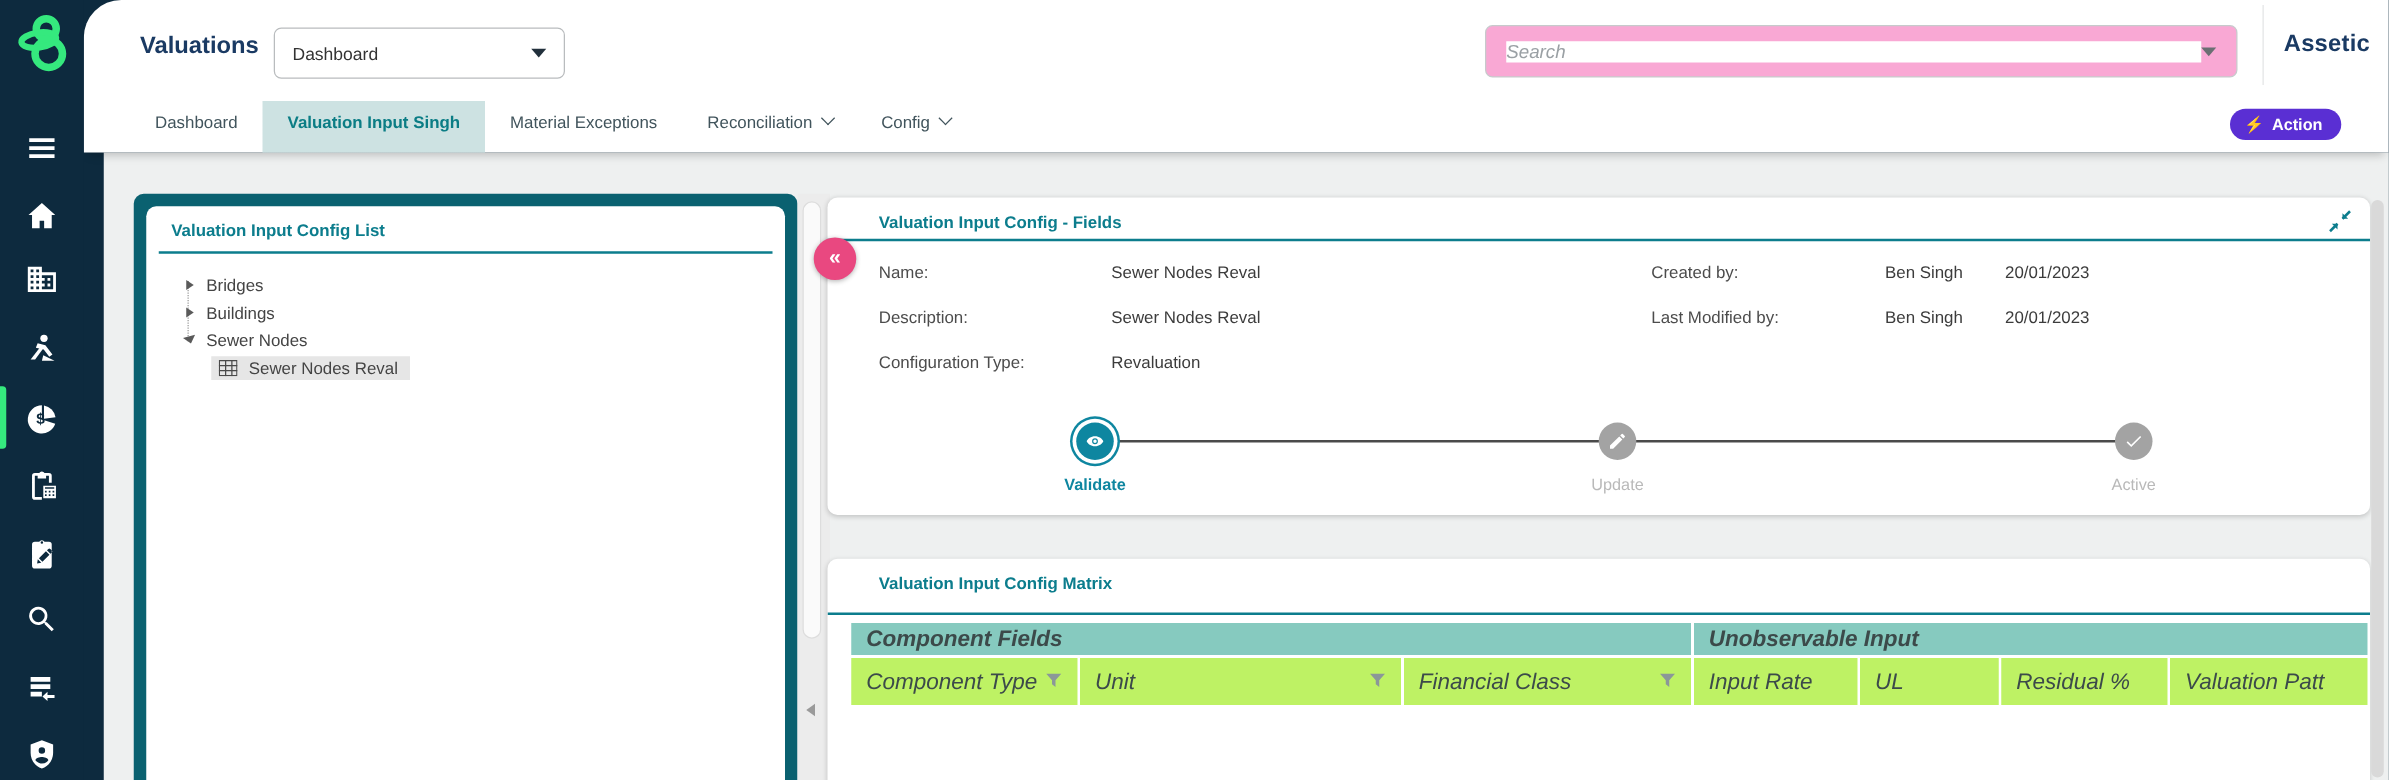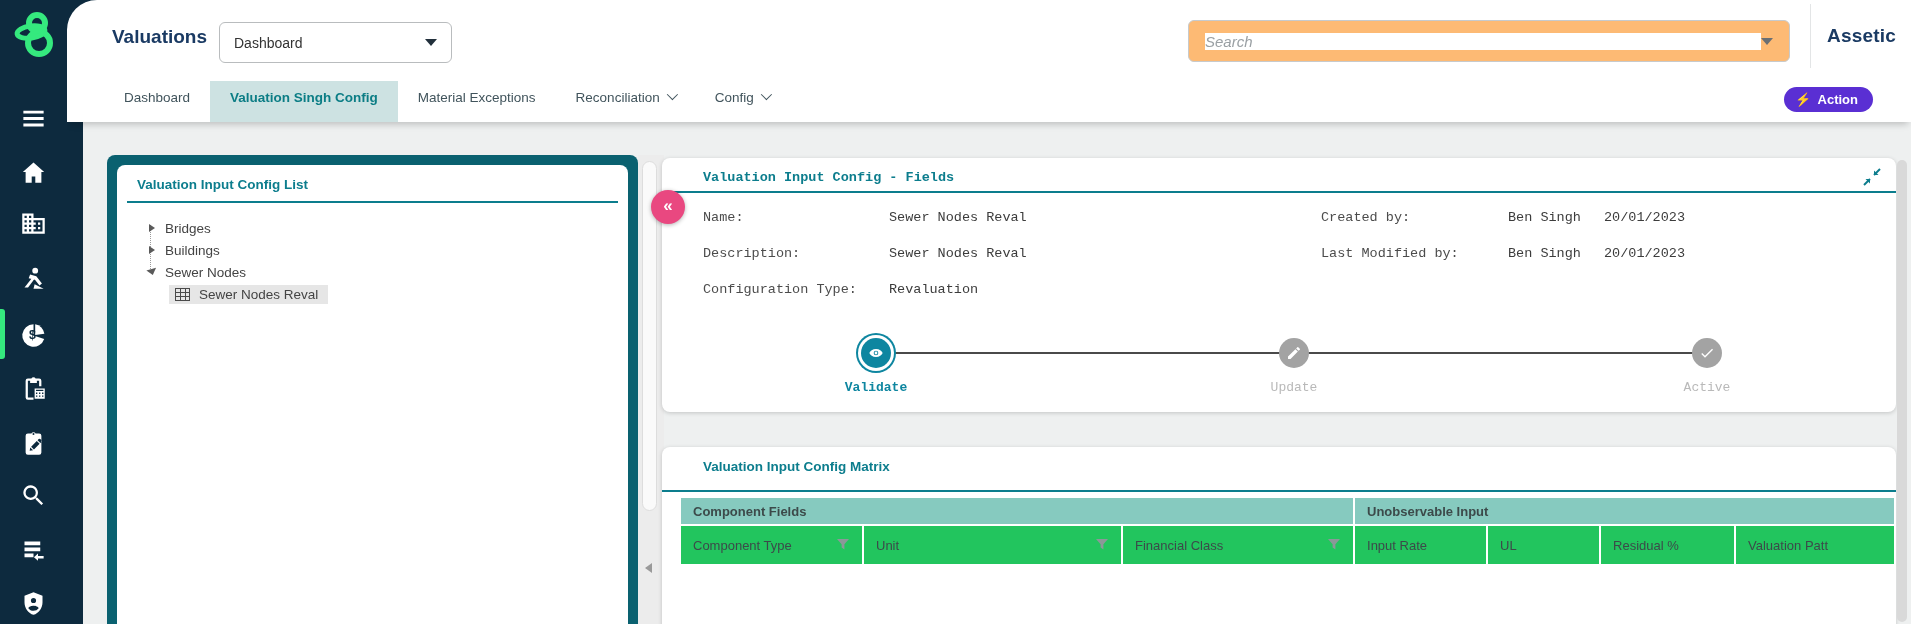--- a/index.html
+++ b/index.html
@@ -14,21 +14,21 @@
   .side-ic svg { width:27px; height:27px; fill:#ffffff; }
   .active-bar { position:absolute; left:0; top:309px; width:5px; height:50px; background:#35e97e; border-radius:0 3px 3px 0; }
 
   
   .main { position:absolute; left:67px; top:0; width:1844px; height:624px; }
   .topbar { position:absolute; left:0; top:0; width:1844px; height:72px; background:#ffffff; border-top-left-radius:30px; }
   .module-title { position:absolute; left:45px; top:26px; font-size:19px; font-weight:bold; color:#1a3a63; }
   .context-select { position:absolute; left:152px; top:22px; width:233px; height:41px; border:1px solid #b9bcbe; border-radius:6px; background:#fff; display:flex; align-items:center; padding:0 14px; cursor:pointer; }
   .context-select .val { font-size:14px; color:#333; }
   .caret-down { width:0; height:0; border-left:6px solid transparent; border-right:6px solid transparent; border-top:7px solid #22303c; margin-left:auto; }
-  .search-box { position:absolute; left:1121px; top:20px; width:602px; height:42px; border:1px solid #c7cacc; border-radius:6px; background:#fdba74; display:flex; align-items:center; padding:0 16px; }
+  .search-box { position:absolute; left:1121px; top:20px; width:602px; height:42px; border:1px solid #c7cacc; border-radius:6px; background:#f9a8d4; display:flex; align-items:center; padding:0 16px; }
   .search-box input { border:none; outline:none; flex:1; font-size:15px; font-style:italic; color:#555; font-family:"Liberation Sans",sans-serif; }
   .search-box input::placeholder { color:#9aa0a4; font-style:italic; }
   .search-box .caret-down { border-top-color:#6b6f73; }
   .top-divider { position:absolute; left:1743px; top:4px; width:1px; height:64px; background:#e3e5e6; }
   .brand { position:absolute; left:1760px; top:25px; font-size:19px; font-weight:bold; color:#1a3a63; letter-spacing:.2px; }
 
   
   .navbar { position:absolute; left:0; top:72px; width:1844px; height:50px; background:#fff; box-shadow:0 5px 7px -3px rgba(0,0,0,.22); z-index:10; display:flex; align-items:stretch; }
   .tabs { display:flex; margin-left:37px; }
   .tab { display:flex; align-items:center; gap:7px; padding:0 20px; font-size:13.5px; color:#41545c; cursor:pointer; white-space:nowrap; }
@@ -58,21 +58,21 @@
   .tree-guides { position:absolute; left:33px; top:60px; width:1px; height:48px; border-left:1px dotted #9a9a9a; }
 
   
   .splitter { position:absolute; left:555px; top:33px; width:26px; height:469px; background:#ececec; }
   .split-thumb { position:absolute; left:4px; top:6px; width:15px; height:350px; background:#fafafa; border:1px solid #ddd; border-radius:8px; }
   .split-col { position:absolute; left:7px; top:408px; width:0; height:0; border-top:5px solid transparent; border-bottom:5px solid transparent; border-right:7px solid #9a9a9a; }
   .pink-btn { position:absolute; left:568px; top:68px; width:34px; height:34px; border-radius:50%; background:#e94880; color:#fff; display:flex; align-items:center; justify-content:center; font-size:17px; font-weight:bold; box-shadow:0 1px 4px rgba(0,0,0,.3); cursor:pointer; z-index:6; padding-bottom:3px; }
 
   
   .card { position:absolute; background:#fff; border-radius:8px; box-shadow:0 1px 4px rgba(0,0,0,.18); }
-  .fields-card { left:579px; top:36px; width:1234px; height:254px;font-family:Liberation Mono, monospace; }
+  .fields-card { left:579px; top:36px; width:1234px; height:254px; }
   .matrix-card { left:579px; top:325px; width:1234px; height:200px; border-radius:8px 8px 0 0; overflow:hidden; }
   .card .panel-title { position:absolute; left:41px; top:12px; }
   .card .title-rule { position:absolute; left:0; right:0; height:2px; background:#0c7d8d; }
   .fields-card .title-rule { top:33px; }
   .matrix-card .title-rule { top:43px; }
   .collapse-ic { position:absolute; right:14px; top:9px; width:20px; height:20px; cursor:pointer; }
 
   .f-label { position:absolute; font-size:13.5px; color:#4c4c4c; }
   .f-value { position:absolute; font-size:13.5px; color:#3c3c3c; }
 
@@ -81,23 +81,23 @@
   .step { position:absolute; top:180px; width:30px; height:30px; border-radius:50%; display:flex; align-items:center; justify-content:center; }
   .step svg { width:16px; height:16px; fill:#fff; }
   .step.current { background:#0e86a0; box-shadow:0 0 0 3px #ffffff, 0 0 0 5px #0e86a0; }
   .step.pending { background:#a3a3a3; }
   .step-label { position:absolute; top:222px; width:140px; text-align:center; font-size:13px; }
   .step-label.current { color:#0e86a0; font-weight:bold; }
   .step-label.pending { color:#b9b9b9; }
 
   
   .mtable { position:absolute; left:17px; top:49px; width:1217px; border-collapse:collapse; table-layout:fixed; }
-  .mtable td { border:2px solid #ffffff; font-size:13px; color:#3c4a4a; padding:0 12px; overflow:hidden; white-space:nowrap; }
+  .mtable td { border:2px solid #ffffff; font-size:18px; color:#3c4a4a; padding:0 12px; overflow:hidden; white-space:nowrap;font-style:italic; }
   .mtable .grp td { background:#86cabf; font-weight:bold; height:28px; }
-  .mtable .cols td { background:#22c55e; height:40px; }
+  .mtable .cols td { background:#bef264; height:40px; }
   .col-inner { display:flex; align-items:center; justify-content:space-between; }
   .funnel { width:14px; height:14px; flex:0 0 auto; }
 
   .v-scroll { position:absolute; left:1814px; top:38px; width:10px; height:462px; background:#d9d9d9; border-radius:5px; }
 </style>
 </head>
 <body>
 
 <div class="app">
 
@@ -184,21 +184,21 @@
       <div class="top-divider"></div>
       <div class="brand">Assetic</div>
     </div>
 
     <div class="navbar">
       <div class="tabs">
         <div class="tab">
             <span>Dashboard</span>
           </div>
         <div class="tab active">
-            <span>Valuation Singh Config</span>
+            <span>Valuation Input Singh</span>
           </div>
         <div class="tab">
             <span>Material Exceptions</span>
           </div>
         <div class="tab">
             <span>Reconciliation</span>
             <span class="chev"></span>
           </div>
         <div class="tab">
             <span>Config</span>

